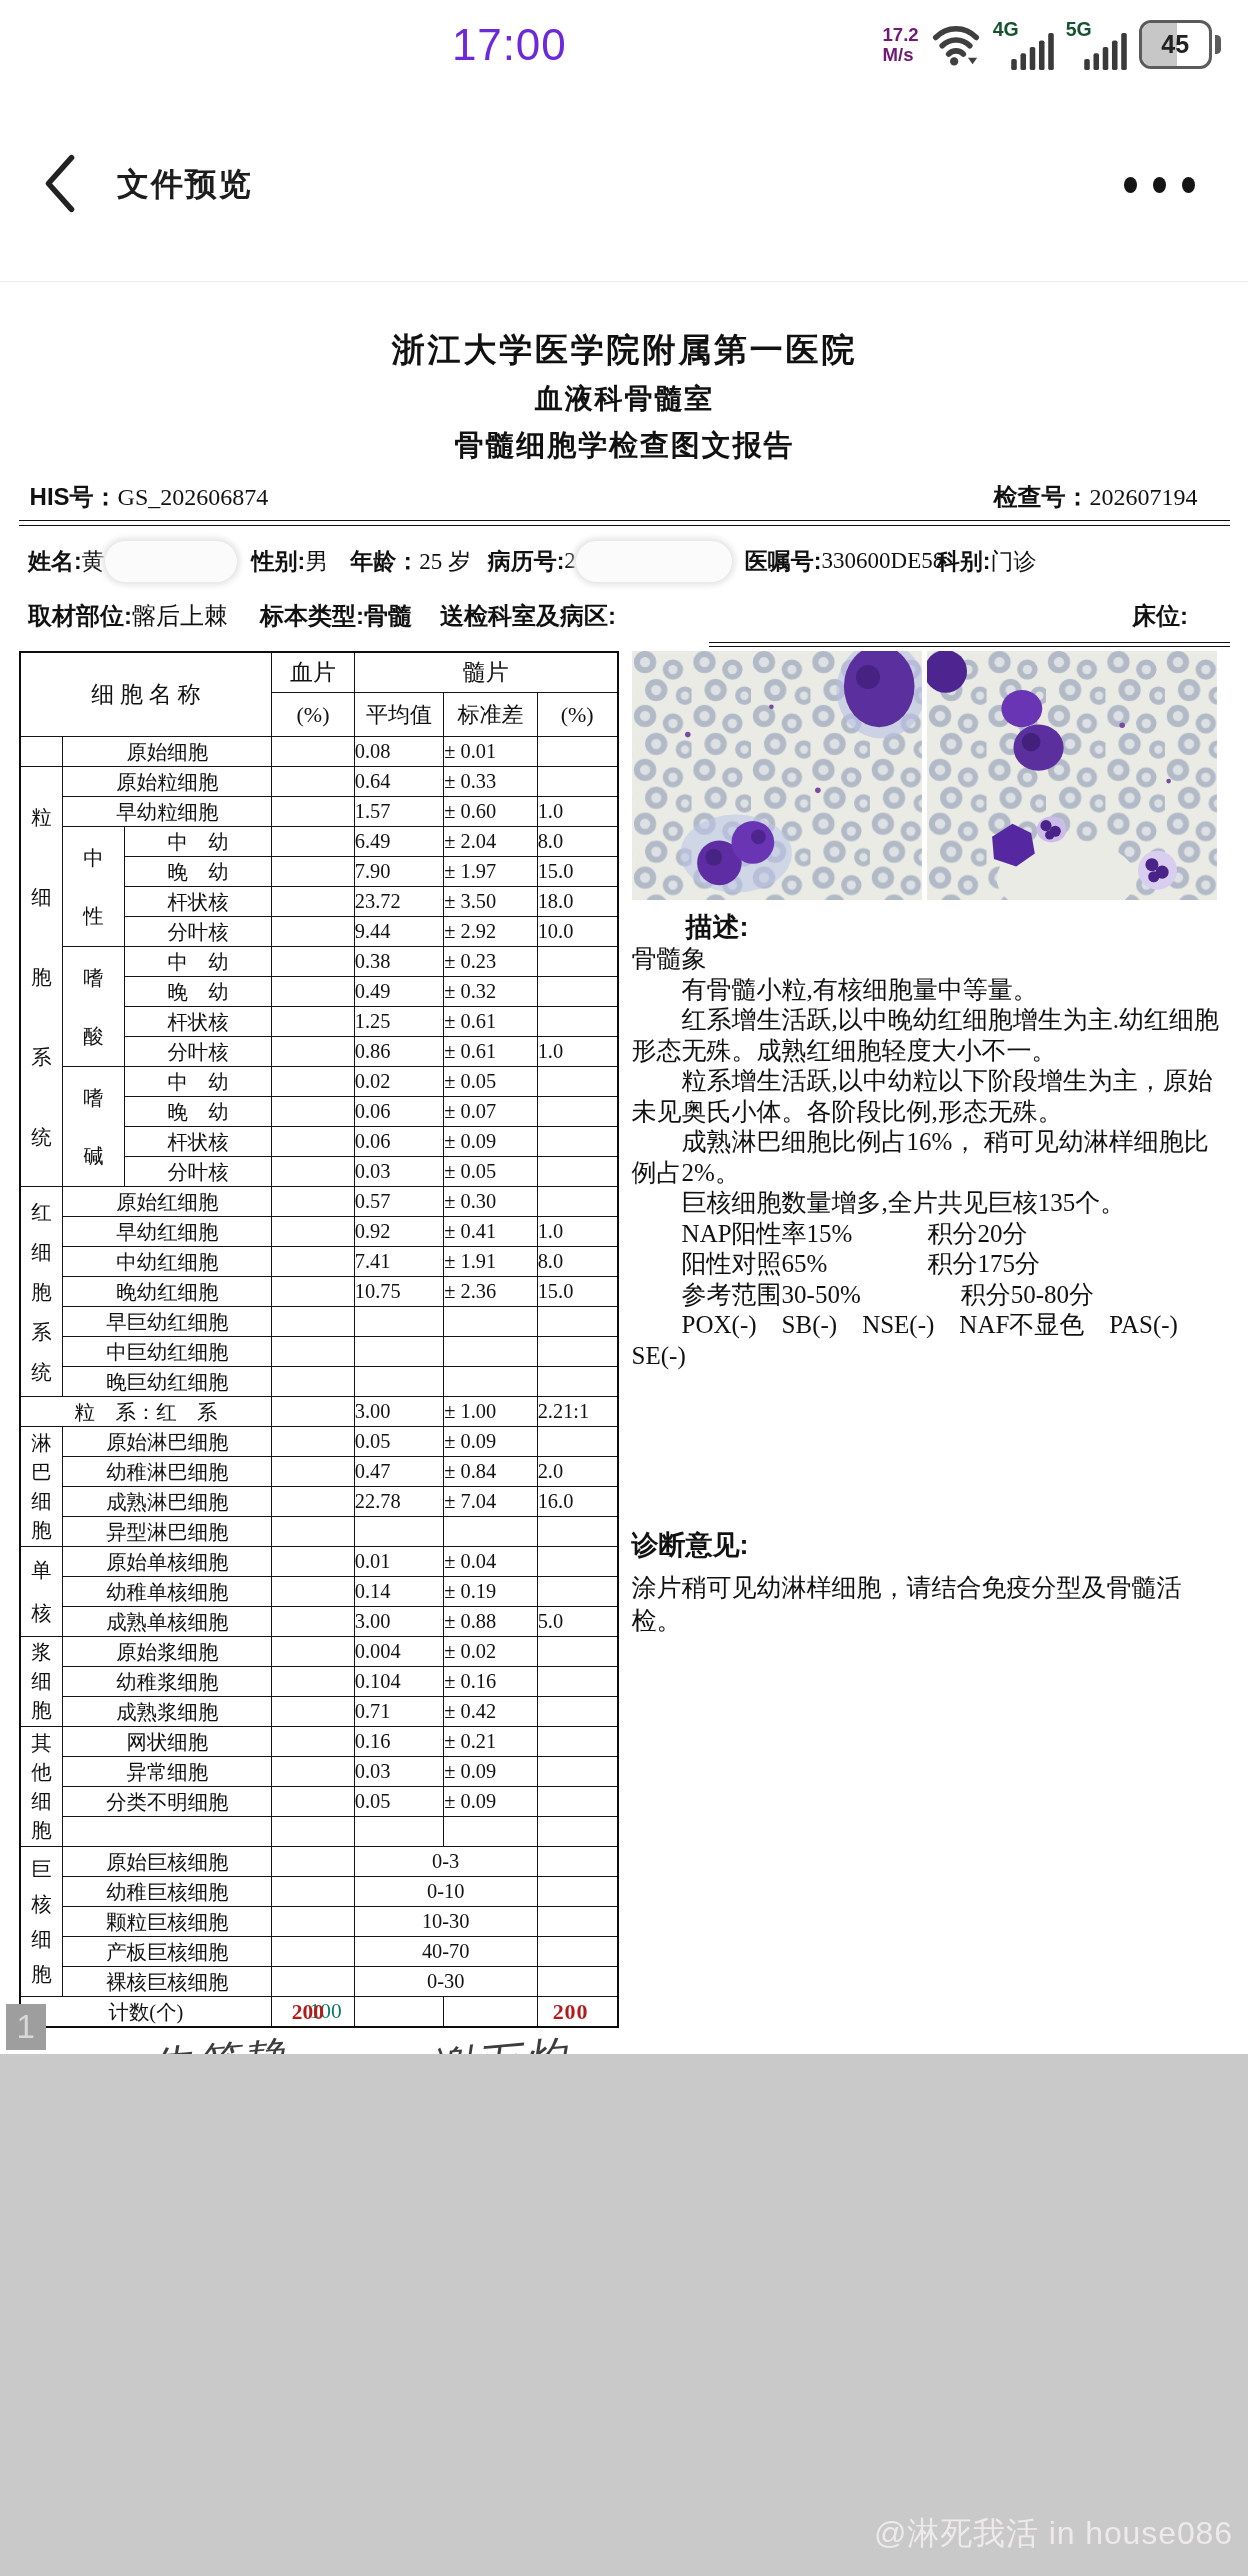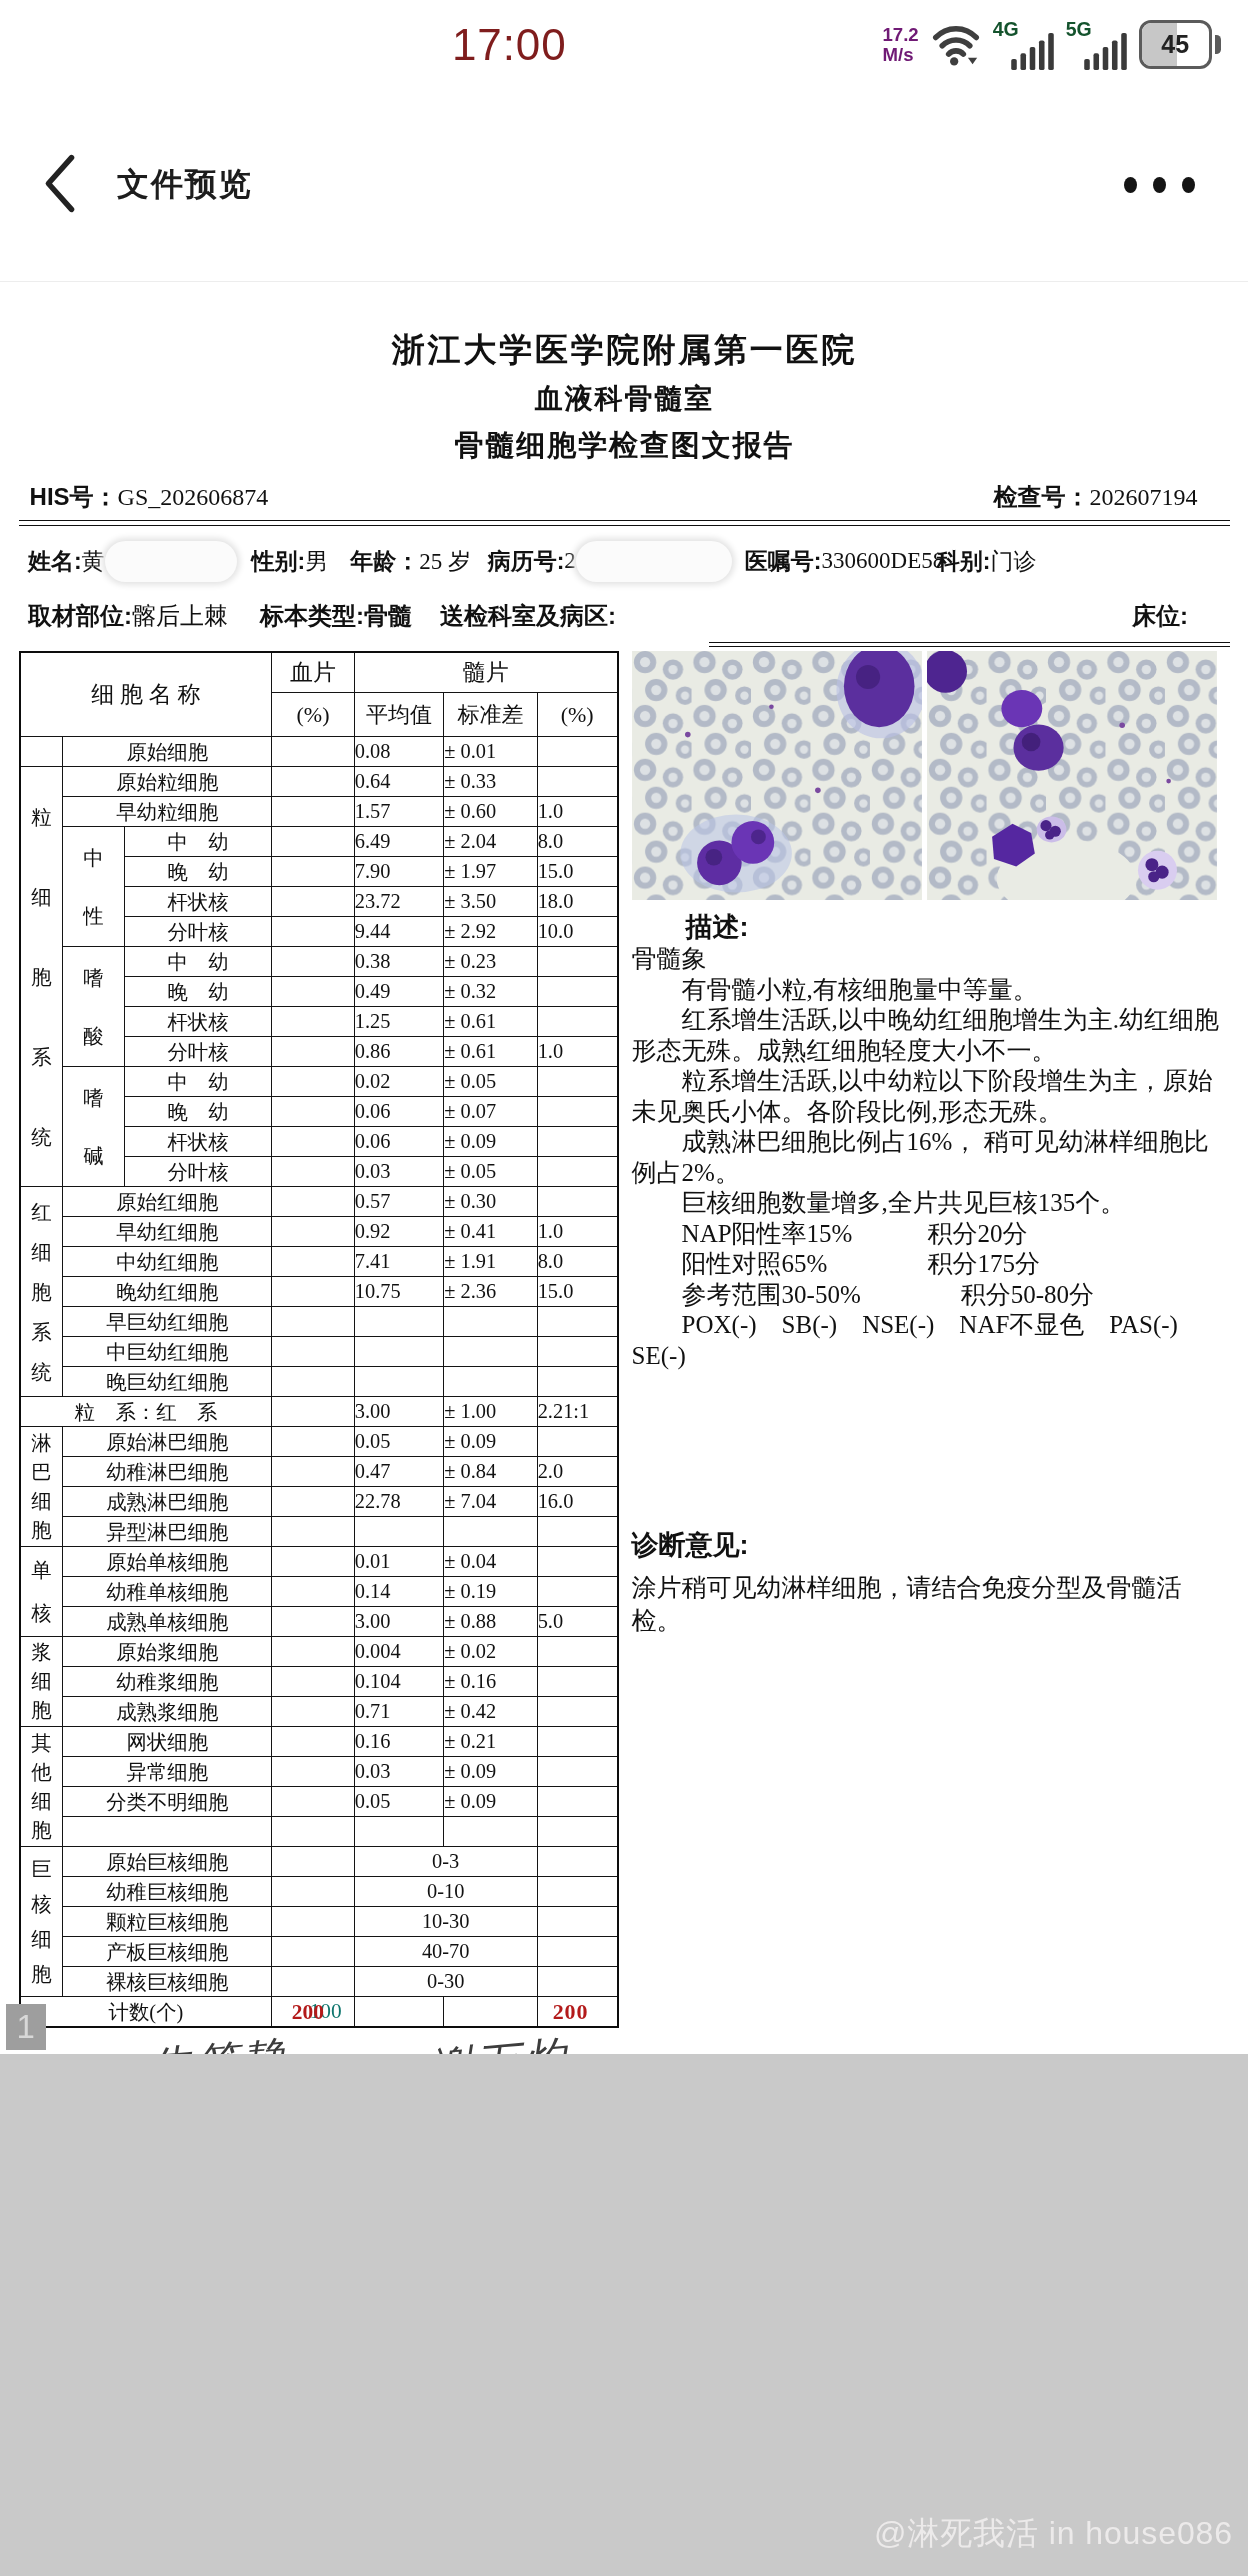--- a/index.html
+++ b/index.html
@@ -1,21 +1,21 @@
 <!DOCTYPE html>
 <html style="font-size:15px"><head>
 <meta charset="utf-8">
 <style>
   html,body{margin:0;padding:0;background:#888;}
   .screen{position:relative;width:1249px;height:2576px;background:#fff;overflow:hidden;
     font-family:"Liberation Serif","DejaVu Serif",serif;color:#111;}
   .sans{font-family:"Liberation Sans","DejaVu Sans",sans-serif;}
   
   .status-bar{position:relative;height:89px;font-family:"Liberation Sans","DejaVu Sans",sans-serif;color:#3a3a3a;}
-  .sb-time{position:absolute;left:452px;top:20.4px;font-size:44px;font-weight:500;letter-spacing:0.9px;color:#7f1d1d;}
+  .sb-time{position:absolute;left:452px;top:20.4px;font-size:44px;font-weight:500;letter-spacing:0.9px;color:#6d28d9;}
   .sb-right{position:absolute;right:28px;top:15px;height:59px;display:flex;align-items:center;gap:12px;}
   .sb-speed{font-size:18.6px;line-height:1.05;font-weight:600;text-align:left;color:#701a75;}
   .net{position:relative;width:61px;height:54px;}
   .net .tag{position:absolute;left:0;top:0;font-size:19.5px;font-weight:700;color:#14532d;}
   .net svg{position:absolute;right:0;bottom:1.9px;}
   .batt{position:relative;display:flex;align-items:center;}
   .batt .shell{position:relative;width:67px;height:43px;border:3.7px solid #5b5b5b;border-radius:12px;
     display:flex;align-items:center;justify-content:center;overflow:hidden;background:#fff;}
   .batt .fill{position:absolute;left:0;top:0;bottom:0;width:52%;background:#c7c7c7;}
   .batt .pct{position:relative;font-size:25px;font-weight:600;color:#222;z-index:1;}

